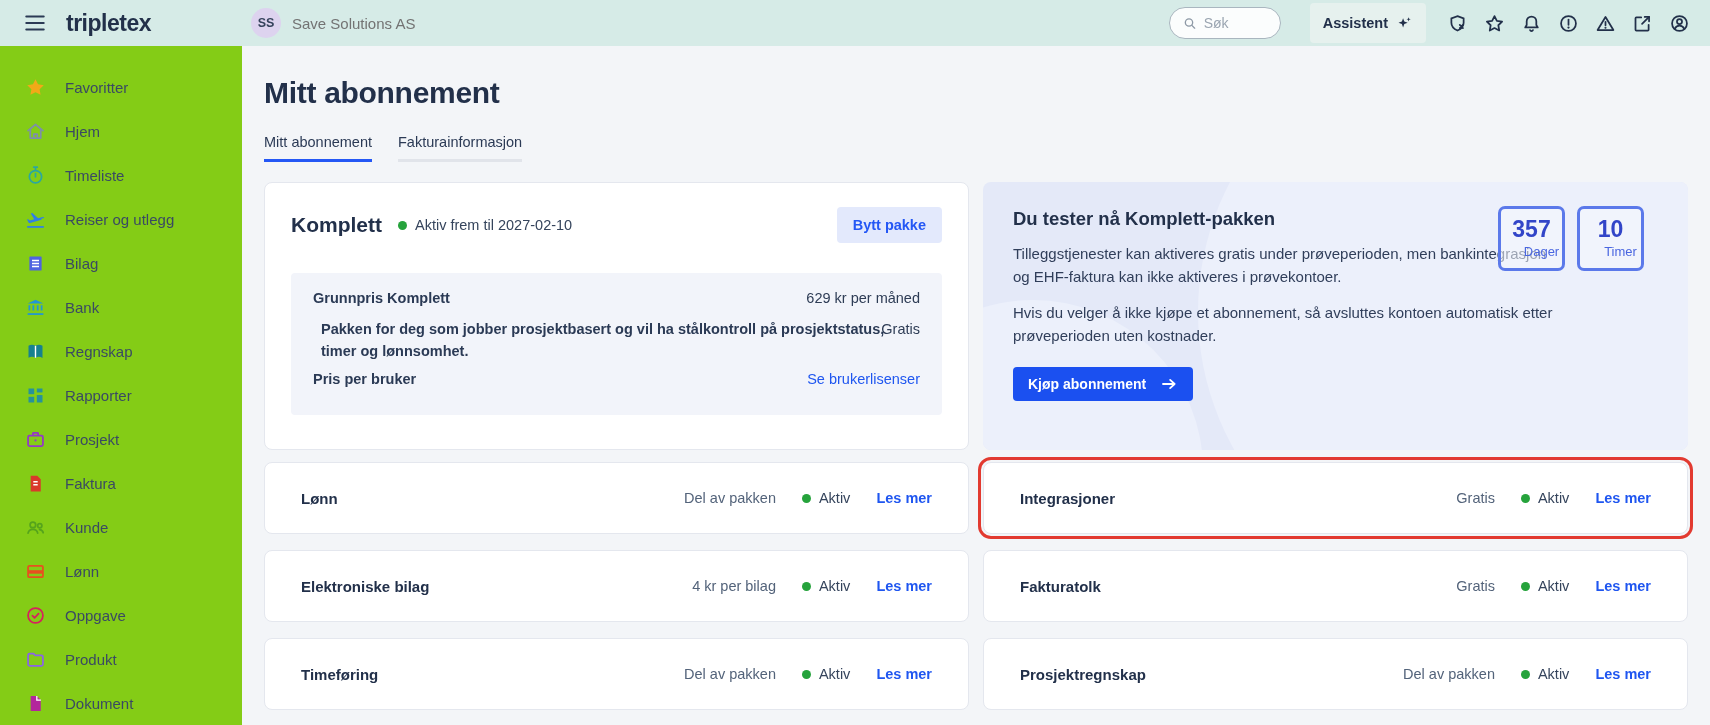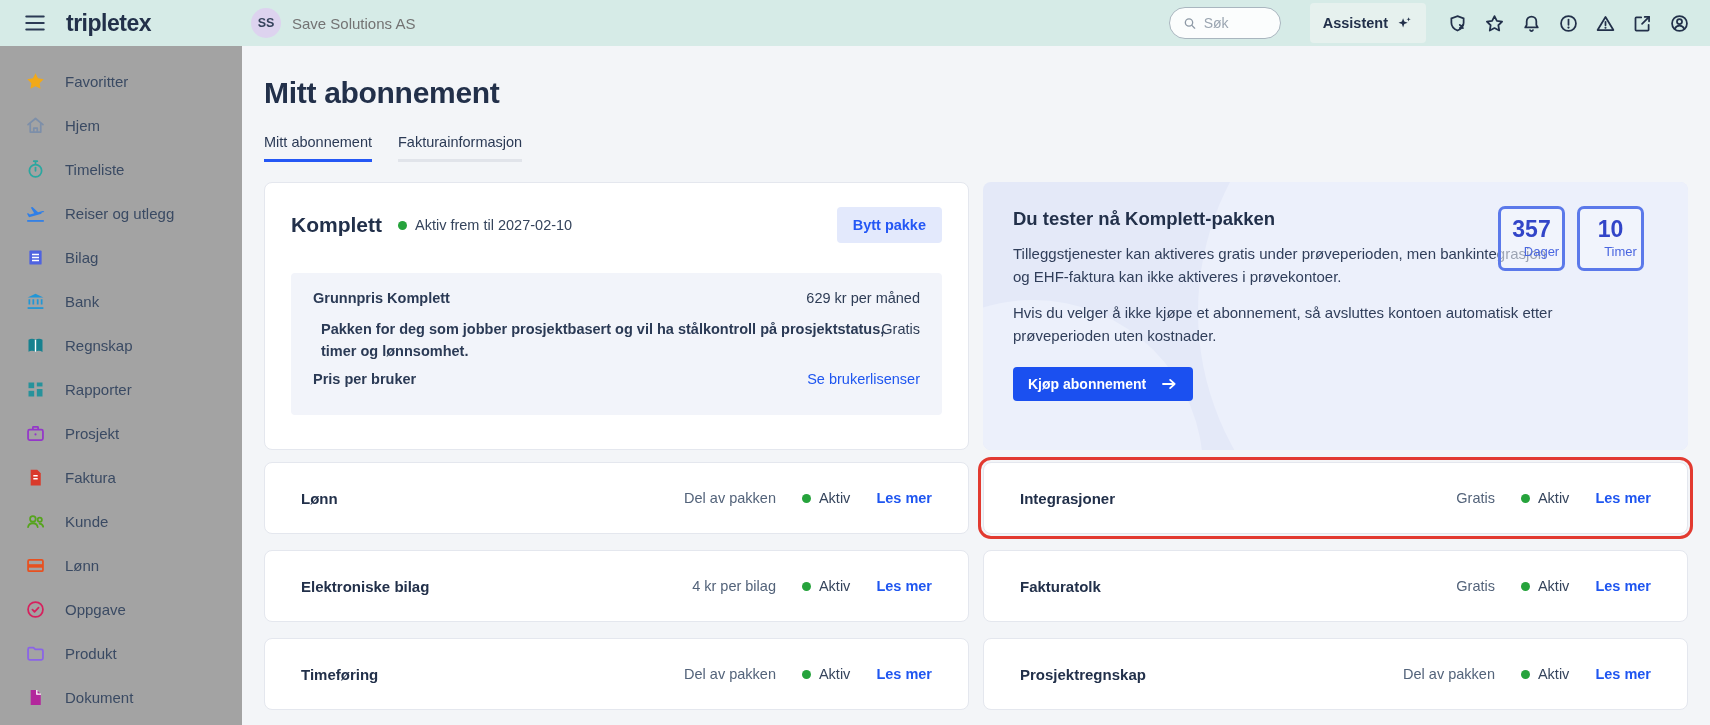--- a/index.html
+++ b/index.html
@@ -21,21 +21,21 @@
   .search-pill input::placeholder { color:#9aa5b1; }
   .assist-btn { display:flex; align-items:center; gap:8px; background:#e6f1ee; border:none; border-radius:4px; height:40px; padding:0 13px; font-size:14.5px; font-weight:700; color:#22304a; cursor:pointer; font-family:"Liberation Sans", sans-serif; margin-right:6px; }
   .assist-btn .ic { color:#22304a; width:17px; height:17px; }
   .top-icons { display:flex; align-items:center; gap:16px; }
   .top-icon { width:21px; height:21px; color:#22304a; cursor:pointer; display:inline-flex; }
   .ic svg { width:100%; height:100%; display:block; }
   .ic { display:inline-flex; }
 
   
   .app { display:flex; height:679px; }
-  .sidebar { width:242px; background:#a3a3a3; padding-top:13px; flex-shrink:0; }
+  .sidebar { width:242px; background:#84cc16; padding-top:19px; flex-shrink:0; }
   .side-item { height:44px; display:flex; align-items:center; gap:19px; padding-left:25px; cursor:pointer; }
   .side-item .ic { width:21px; height:21px; flex-shrink:0; }
   .side-label { font-size:15px; color:#3a4a63; }
 
   .main { flex:1; padding:0 22px; }
   .page-title { font-size:30px; font-weight:700; color:#22304a; margin-top:30px; letter-spacing:-0.3px; }
   .tabs { display:flex; gap:26px; margin-top:24px; }
   .tab { font-size:14.5px; padding-bottom:9px; border-bottom:3px solid #e1e4ea; color:#2b3a55; cursor:pointer; }
   .tab.active { border-bottom-color:#2457f5; font-weight:400; }
 

